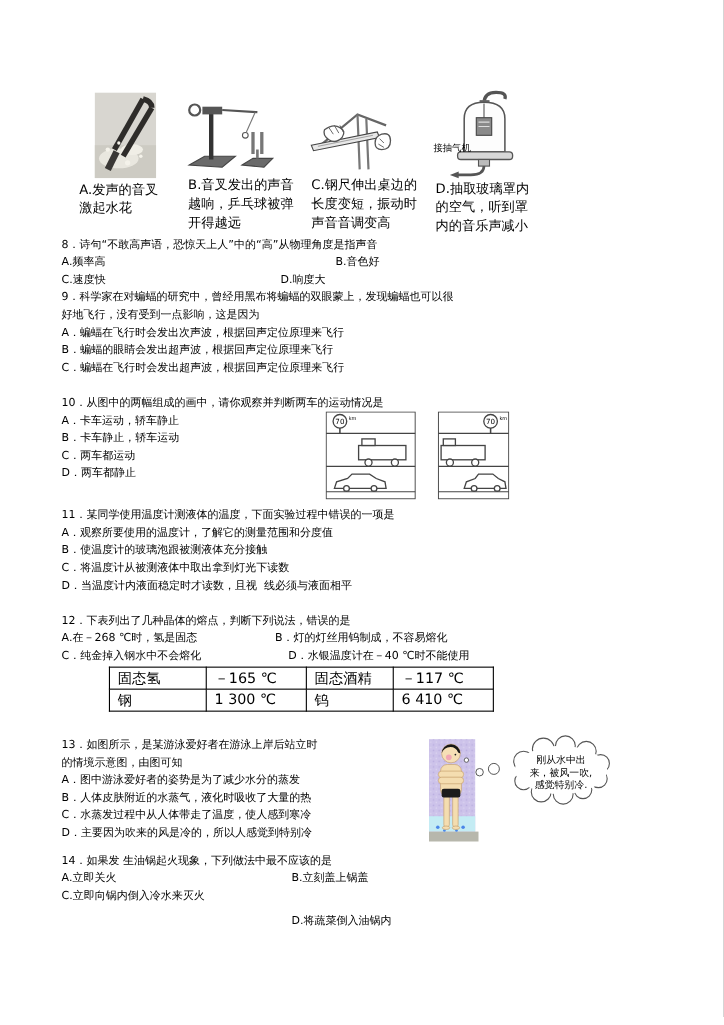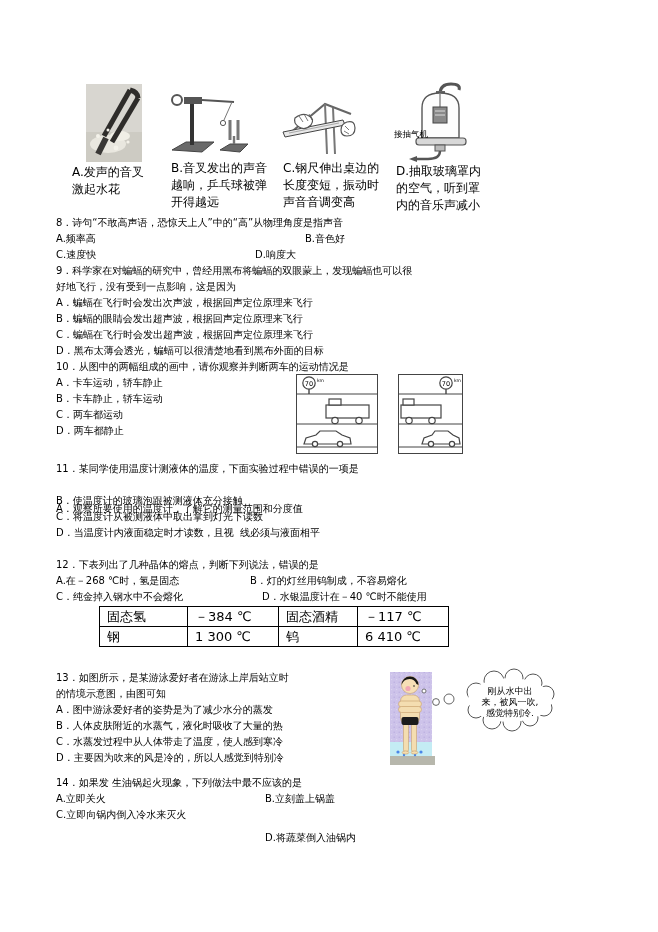--- a/index.html
+++ b/index.html
@@ -87,21 +87,20 @@
   <div class="t" style="left:56px;top:231px">A.频率高</div>
   <div class="t" style="left:305px;top:231px">B.音色好</div>
   <div class="t" style="left:56px;top:247px">C.速度快</div>
   <div class="t" style="left:255px;top:247px">D.响度大</div>
 
   <div class="t" style="left:56px;top:263px">9．科学家在对蝙蝠的研究中，曾经用黑布将蝙蝠的双眼蒙上，发现蝙蝠也可以很</div>
   <div class="t" style="left:56px;top:279px">好地飞行，没有受到一点影响，这是因为</div>
   <div class="t" style="left:56px;top:295px">A．蝙蝠在飞行时会发出次声波，根据回声定位原理来飞行</div>
   <div class="t" style="left:56px;top:311px">B．蝙蝠的眼睛会发出超声波，根据回声定位原理来飞行</div>
   <div class="t" style="left:56px;top:327px">C．蝙蝠在飞行时会发出超声波，根据回声定位原理来飞行</div>
-  <div class="t" style="left:56px;top:343px">D．黑布太薄会透光，蝙蝠可以很清楚地看到黑布外面的目标</div>
 
   <div class="t" style="left:56px;top:359px">10．从图中的两幅组成的画中，请你观察并判断两车的运动情况是</div>
   <div class="t" style="left:56px;top:375px">A．卡车运动，轿车静止</div>
   <div class="t" style="left:56px;top:391px">B．卡车静止，轿车运动</div>
   <div class="t" style="left:56px;top:407px">C．两车都运动</div>
   <div class="t" style="left:56px;top:423px">D．两车都静止</div>
 
   <svg class="figsvg" style="left:296px;top:374px" width="82" height="80" viewBox="0 0 82 80">
     <rect x="0.5" y="0.5" width="81" height="79" fill="#fff" stroke="#444" stroke-width="1"></rect>
     <line x1="0.5" y1="20" x2="81.5" y2="20" stroke="#444" stroke-width="1"></line>
@@ -140,36 +139,36 @@
       <circle cx="34" cy="46.5" r="3.2"></circle>
     </g>
     <g stroke="#444" stroke-width="1.2" fill="#fff">
       <path d="M24,70 L26,64 L34,61 L37,57 L50,57 L55,61 L61,64 L62,70 Z"></path>
       <circle cx="33" cy="70" r="2.6"></circle>
       <circle cx="54" cy="70" r="2.6"></circle>
     </g>
   </svg>
 
   <div class="t" style="left:56px;top:461px">11．某同学使用温度计测液体的温度，下面实验过程中错误的一项是</div>
-  <div class="t" style="left:56px;top:501px">A．观察所要使用的温度计，了解它的测量范围和分度值</div>
+  <div class="t" style="left:56px;top:477px">A．观察所要使用的温度计，了解它的测量范围和分度值</div>
   <div class="t" style="left:56px;top:493px">B．使温度计的玻璃泡跟被测液体充分接触</div>
   <div class="t" style="left:56px;top:509px">C．将温度计从被测液体中取出拿到灯光下读数</div>
   <div class="t" style="left:56px;top:525px">D．当温度计内液面稳定时才读数，且视  线必须与液面相平</div>
 
   <div class="t" style="left:56px;top:557px">12．下表列出了几种晶体的熔点，判断下列说法，错误的是</div>
   <div class="t" style="left:56px;top:573px">A.在－268 ℃时，氢是固态</div>
   <div class="t" style="left:250px;top:573px">B．灯的灯丝用钨制成，不容易熔化</div>
   <div class="t" style="left:56px;top:589px">C．纯金掉入钢水中不会熔化</div>
   <div class="t" style="left:262px;top:589px">D．水银温度计在－40 ℃时不能使用</div>
 
   <table class="melt">
     <tbody>
         <tr>
       <td class="c1">固态氢</td>
-      <td class="c2">－384 ℃</td>
+      <td class="c2">－165 ℃</td>
       <td class="c3">固态酒精</td>
       <td class="c4">－117 ℃</td>
     </tr>
     <tr>
       <td class="c1">钢</td>
       <td class="c2">1 300 ℃</td>
       <td class="c3">钨</td>
       <td class="c4">6 410 ℃</td>
     </tr>
   </tbody>

